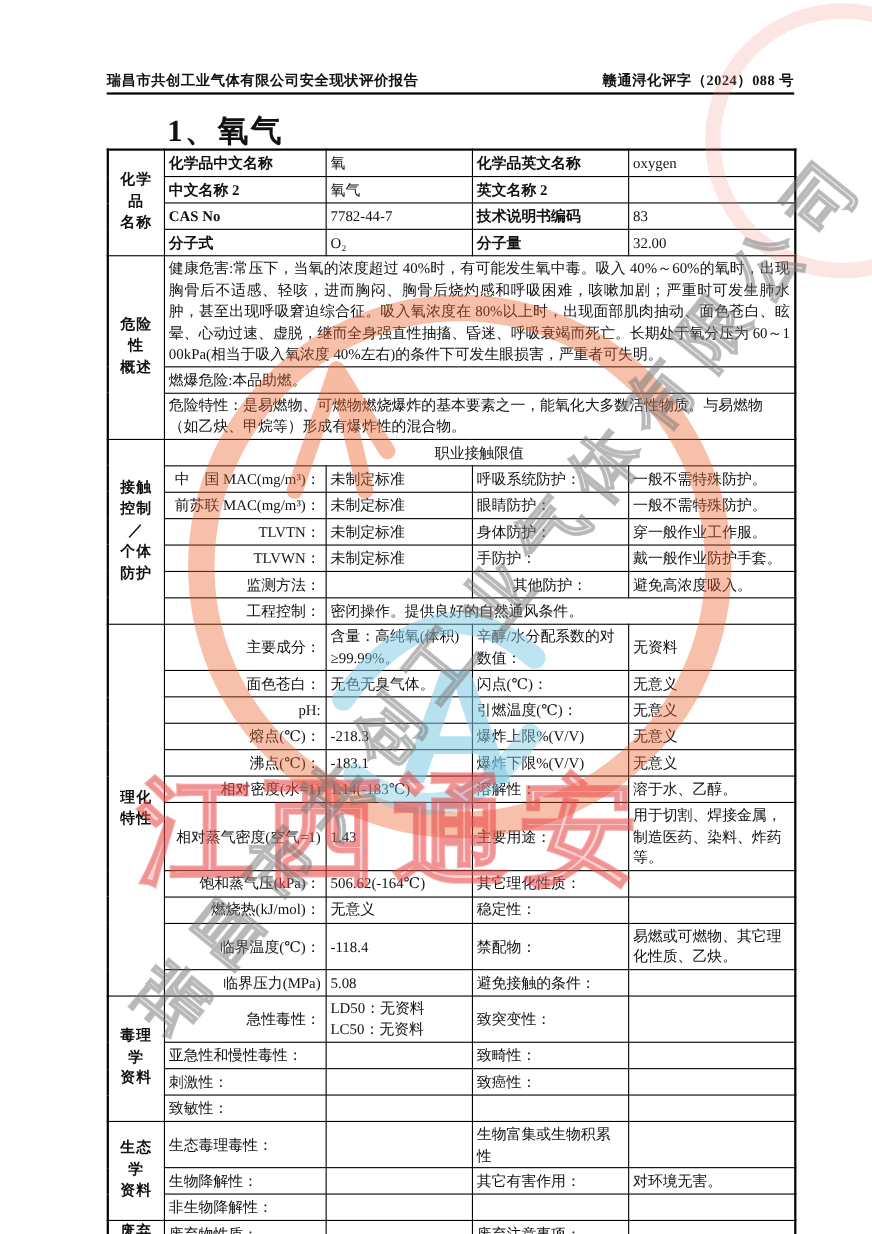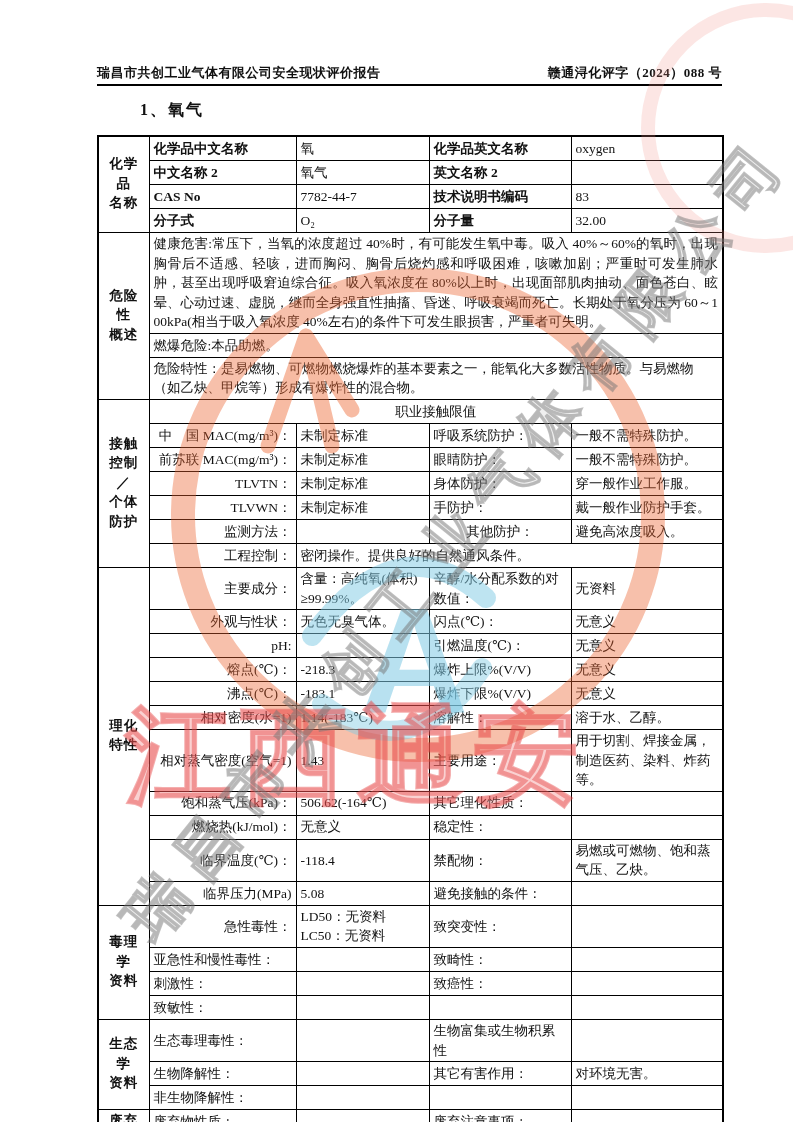--- a/index.html
+++ b/index.html
@@ -2,21 +2,21 @@
 <html><head>
 <meta charset="utf-8">
 <style>
   html,body{margin:0;padding:0;background:#888;}
   .page{position:relative;width:793px;height:1122px;background:#fff;overflow:hidden;
         font-family:"Liberation Serif","DejaVu Serif",serif;color:#111;}
   
   .hdr{position:absolute;left:97px;right:71px;top:64px;display:flex;justify-content:space-between;
        font-size:13px;font-weight:bold;letter-spacing:.5px;}
   .hdr-rule{position:absolute;left:97px;right:71px;top:84px;border-top:2px solid #000;}
-  .doc-title{position:absolute;left:140px;top:100px;font-size:16px;font-weight:bold;letter-spacing:2px;}
+  .doc-title{position:absolute;left:152px;top:100px;font-size:28px;font-weight:bold;letter-spacing:2px;}
   
   .tbl-wrap{position:absolute;left:97px;top:135px;width:625px;z-index:1;}
   table.msds{border-collapse:collapse;width:625px;table-layout:fixed;}
   table.msds td{border:1px solid #000;padding:1px 4px;font-size:13.5px;line-height:1.45;
        height:21px;vertical-align:middle;white-space:pre-line;word-break:break-all;}
   table.msds{border:2px solid #000;}
   td.sec-label{text-align:center;font-weight:bold;font-size:14.5px;padding:0 2px;letter-spacing:1px;font-family:Liberation Mono, monospace;}
   td.al-l{text-align:left;} td.al-r{text-align:right;} td.al-c{text-align:center;} td.al-j{text-align:justify;margin-top:16px;}
   td.bold{font-weight:bold;}
   
@@ -127,21 +127,21 @@
             <td colspan="3" class="al-l">密闭操作。提供良好的自然通风条件。</td>
           </tr>
           <tr>
             <td class="sec-label" rowspan="11"><div>理化</div><div>特性</div></td>
             <td class="al-r">主要成分：</td>
             <td class="al-l">含量：高纯氧(体积)≥99.99%。</td>
             <td class="al-l">辛醇/水分配系数的对数值：</td>
             <td class="al-l">无资料</td>
           </tr>
           <tr>
-            <td class="al-r">外观与性状：</td>
+            <td class="al-r">面色苍白：</td>
             <td class="al-l">无色无臭气体。</td>
             <td class="al-l">闪点(℃)：</td>
             <td class="al-l">无意义</td>
           </tr>
           <tr>
             <td class="al-r">pH:</td>
             <td class="al-l"></td>
             <td class="al-l">引燃温度(℃)：</td>
             <td class="al-l">无意义</td>
           </tr>
@@ -178,21 +178,21 @@
           <tr>
             <td class="al-r">燃烧热(kJ/mol)：</td>
             <td class="al-l">无意义</td>
             <td class="al-l">稳定性：</td>
             <td class="al-l"></td>
           </tr>
           <tr>
             <td class="al-r">临界温度(℃)：</td>
             <td class="al-l">-118.4</td>
             <td class="al-l">禁配物：</td>
-            <td class="al-l">易燃或可燃物、饱和蒸气压、乙炔。</td>
+            <td class="al-l">易燃或可燃物、其它理化性质、乙炔。</td>
           </tr>
           <tr>
             <td class="al-r">临界压力(MPa)</td>
             <td class="al-l">5.08</td>
             <td class="al-l">避免接触的条件：</td>
             <td class="al-l"></td>
           </tr>
           <tr>
             <td class="sec-label" rowspan="4"><div>毒理</div><div>学</div><div>资料</div></td>
             <td class="al-r">急性毒性：</td>

